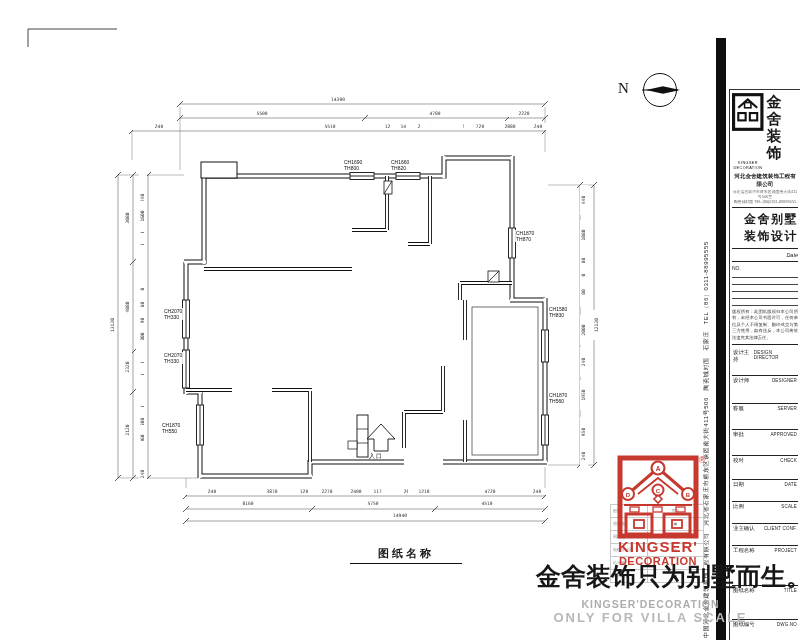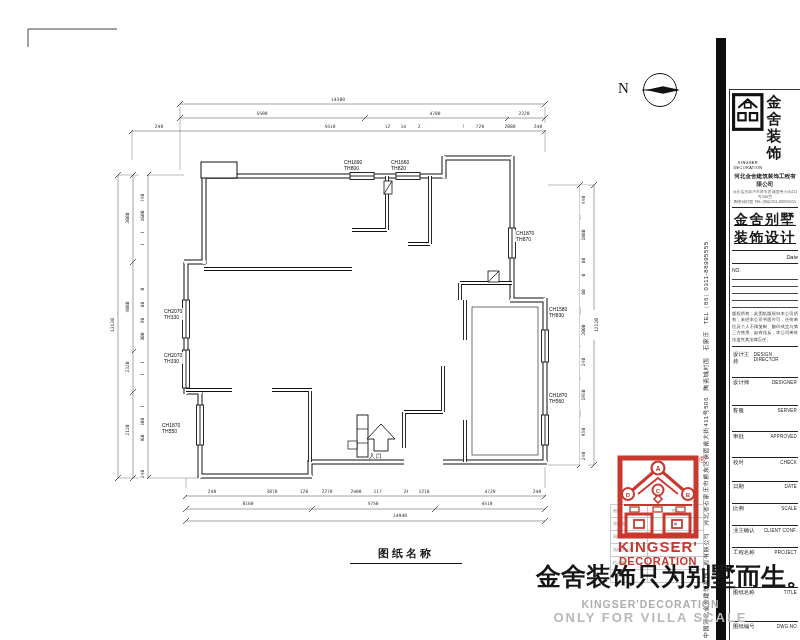--- a/index.html
+++ b/index.html
@@ -25,21 +25,21 @@
         transform:rotate(-90deg);transform-origin:0 0;font-size:6px;letter-spacing:.6px;
         color:#222;white-space:nowrap;}
   .tb{position:absolute;left:729px;top:46px;width:66px;height:552px;border:1px solid #333;
       padding:3px 2px 0 2px;box-sizing:content-box;font-size:5px;background:#fff;margin-top:43px;}
   .tb-logo-row{display:flex;align-items:flex-start;}
   .tb-brand{margin-left:3px;font-weight:bold;font-size:15px;line-height:17px;letter-spacing:1px;}
   .tb-en{font-size:3.8px;letter-spacing:.4px;color:#111;width:32px;text-align:center;line-height:4.5px;}
   .tb-company{font-size:5.6px;font-weight:bold;text-align:center;margin-top:3px;}
   .tb-addr{font-size:3.9px;color:#666;text-align:center;line-height:5px;}
   .tb-hr{border-bottom:1px solid #222;height:0;margin:3px 0;}
-  .tb-sub{font-size:14px;font-weight:bold;text-align:center;letter-spacing:1.5px;margin:3px 0;text-decoration:underline;}
+  .tb-sub{font-size:12px;font-weight:bold;text-align:right;letter-spacing:1.5px;margin:3px 0;}
   .tb-date{font-size:5.5px;text-align:right;font-style:italic;color:#222;}
   .tb-no{font-size:5px;color:#222;}
   .tb-line{border-bottom:.8px solid #444;height:6px;}
   .tb-notice{font-size:4.3px;line-height:6.4px;color:#333;text-align:justify;margin:3px 0;}
   .tbrow{display:flex;justify-content:space-between;align-items:flex-start;
          border-bottom:1px solid #222;padding:1px 1px 0 1px;box-sizing:border-box;}
   .tbrow .cn{font-size:5.4px;color:#111;}
   .tbrow .en{font-size:4.5px;color:#222;margin-top:1px;letter-spacing:.2px;}
   
   .legend{position:absolute;left:610px;top:504px;width:92px;border:1px solid #c9c9c9;

